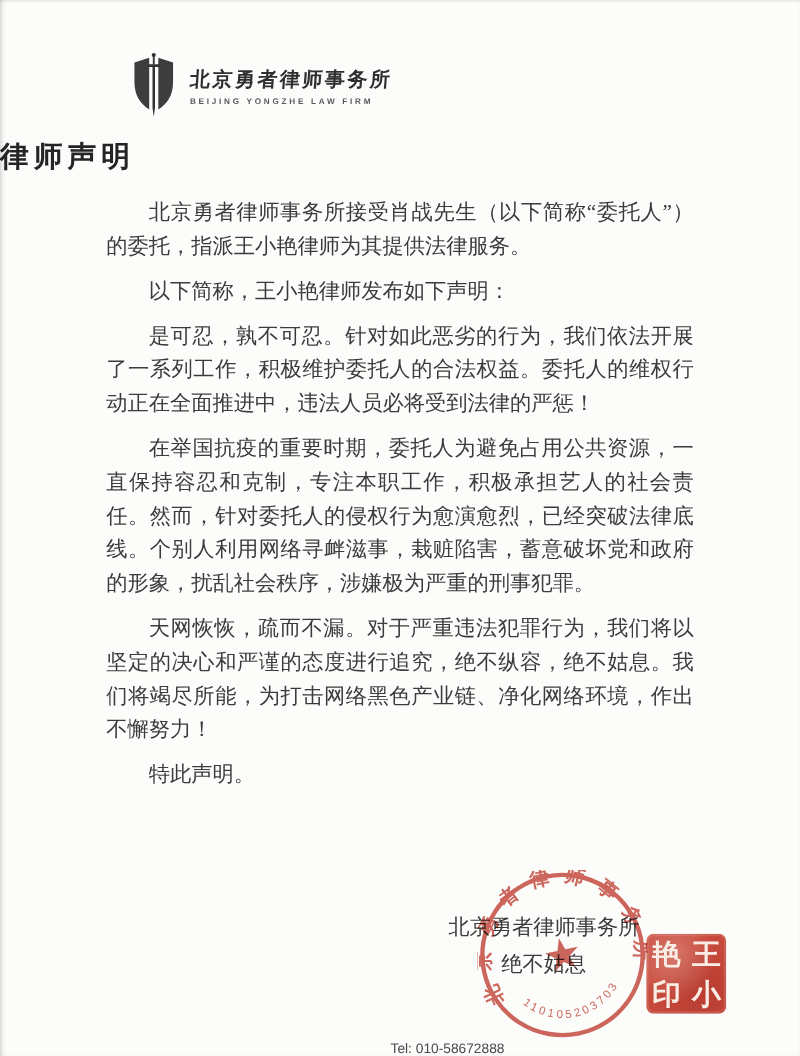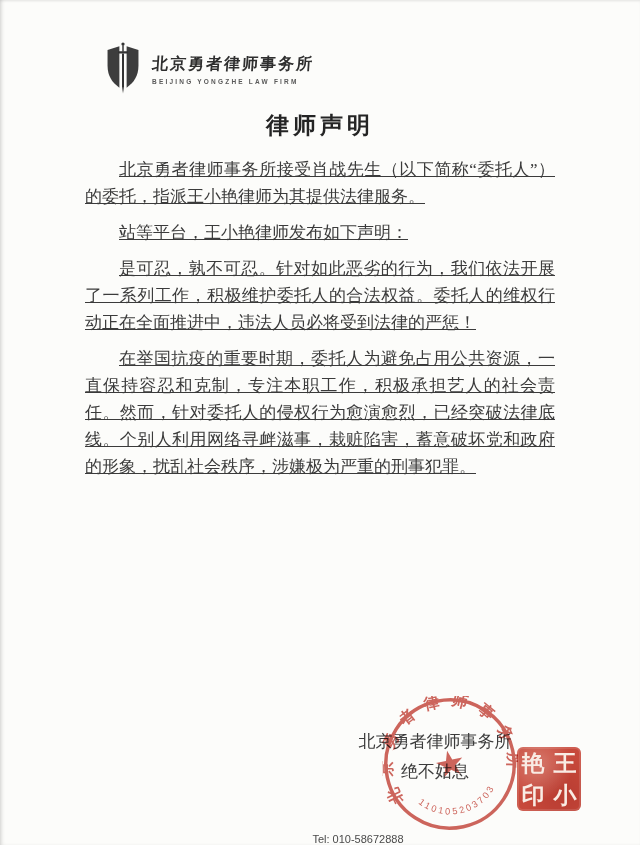--- a/index.html
+++ b/index.html
@@ -23,34 +23,32 @@
     font-size:16px;font-weight:bold;color:#2f2f2f;
     letter-spacing:2px;transform:skewX(-4deg);
   }
   .logo-en{
     font-size:6.5px;color:#595959;letter-spacing:2.2px;
     margin-top:3px;font-family:"Liberation Sans",sans-serif;font-weight:bold;
   }
   
   .title{
     margin:0;padding-top:112px;
-    text-align:center;
     font-size:23px;font-weight:bold;color:#242424;
     letter-spacing:4px;line-height:28px;
   }
   .body-text{
     margin:16px 85px 0 85px;
   }
   .body-text p{
     margin:9px 0;
     font-size:17px;line-height:27px;
     text-align:justify;
     text-indent:2em;
     color:#3b3b3b;
-    text-decoration:underline;
   }
   
   .signature{
     position:absolute;left:320px;top:727px;width:230px;
     text-align:center;
     font-size:17px;line-height:30px;color:#3b3b3b;
     z-index:1;
   }
   
   .seal-round{
@@ -101,23 +99,25 @@
     <div>
       <div class="logo-cn">北京勇者律师事务所</div>
       <div class="logo-en">BEIJING YONGZHE LAW FIRM</div>
     </div>
   </div>
 
   <h1 class="title">律师声明</h1>
 
   <div class="body-text">
     <p>北京勇者律师事务所接受肖战先生（以下简称“委托人”）的委托，指派王小艳律师为其提供法律服务。</p>
-    <p>站等平台，王小艳律师发布如下声明：</p>
+    <p>以下简称，王小艳律师发布如下声明：</p>
     <p>是可忍，孰不可忍。针对如此恶劣的行为，我们依法开展了一系列工作，积极维护委托人的合法权益。委托人的维权行动正在全面推进中，违法人员必将受到法律的严惩！</p>
     <p>在举国抗疫的重要时期，委托人为避免占用公共资源，一直保持容忍和克制，专注本职工作，积极承担艺人的社会责任。然而，针对委托人的侵权行为愈演愈烈，已经突破法律底线。个别人利用网络寻衅滋事，栽赃陷害，蓄意破坏党和政府的形象，扰乱社会秩序，涉嫌极为严重的刑事犯罪。</p>
+    <p>天网恢恢，疏而不漏。对于严重违法犯罪行为，我们将以坚定的决心和严谨的态度进行追究，绝不纵容，绝不姑息。我们将竭尽所能，为打击网络黑色产业链、净化网络环境，作出不懈努力！</p>
+    <p>特此声明。</p>
   </div>
 
   <div class="signature">
     <div>北京勇者律师事务所</div>
     <div>绝不姑息</div>
   </div>
 
   <div class="seal-round">
     <svg viewBox="0 0 140 140" width="136" height="136" aria-hidden="true">
       <defs>

